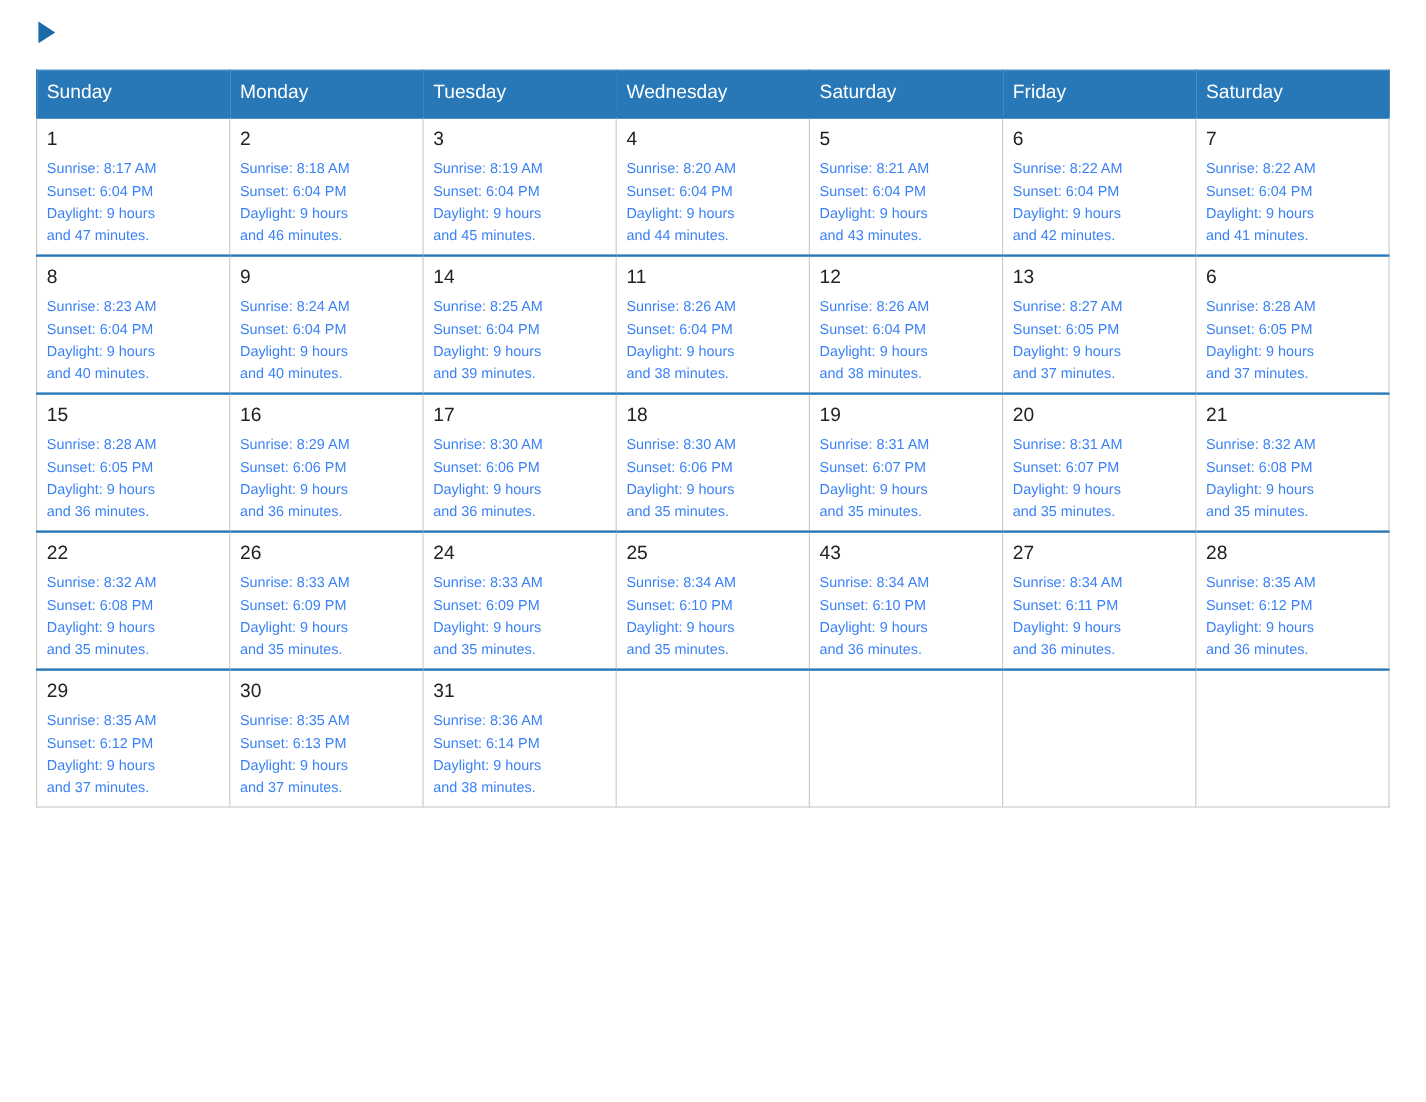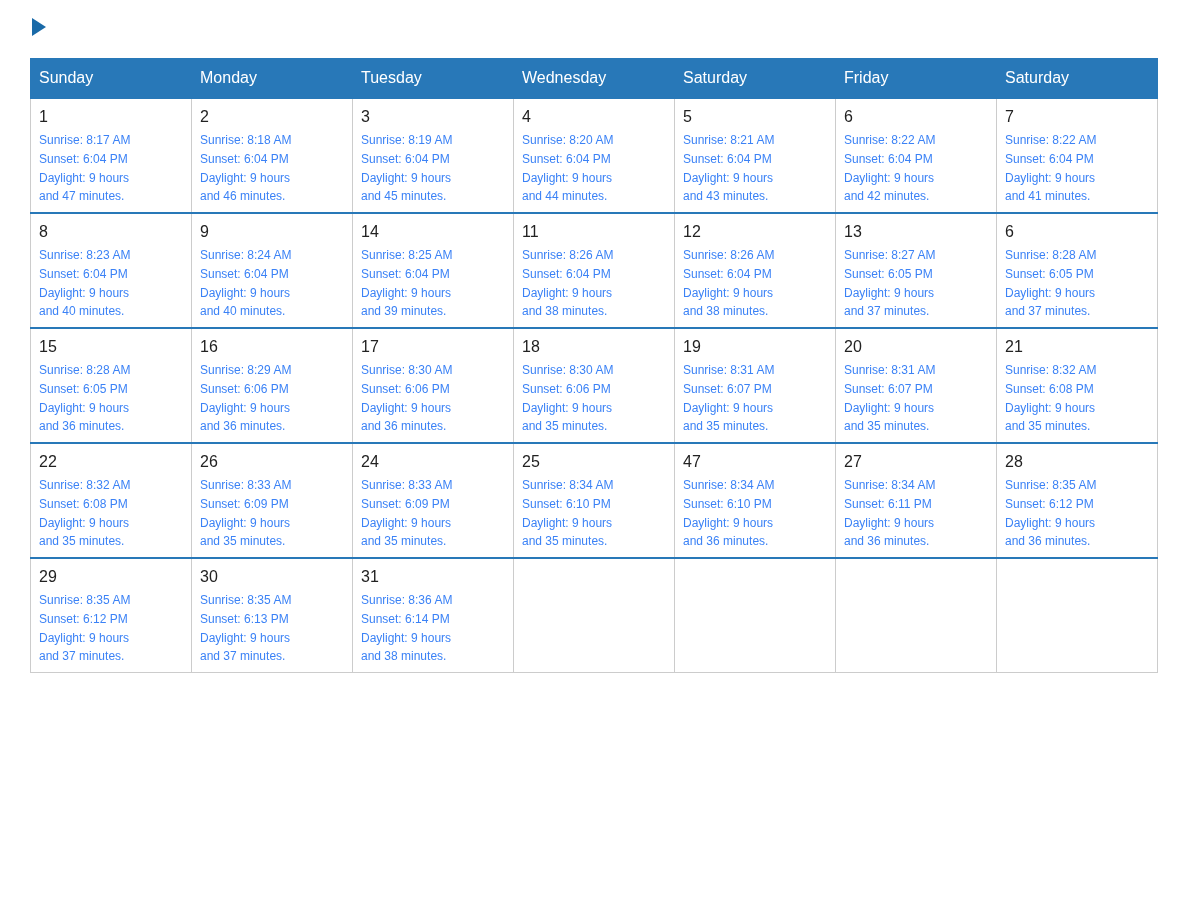--- a/index.html
+++ b/index.html
@@ -237,21 +237,21 @@
       </td>
         <td>
         <span class="day-number">24</span>
         <span class="day-info">Sunrise: 8:33 AM<br>Sunset: 6:09 PM<br>Daylight: 9 hours<br>and 35 minutes.</span>
       </td>
         <td>
         <span class="day-number">25</span>
         <span class="day-info">Sunrise: 8:34 AM<br>Sunset: 6:10 PM<br>Daylight: 9 hours<br>and 35 minutes.</span>
       </td>
         <td>
-        <span class="day-number">47</span>
+        <span class="day-number">43</span>
         <span class="day-info">Sunrise: 8:34 AM<br>Sunset: 6:10 PM<br>Daylight: 9 hours<br>and 36 minutes.</span>
       </td>
         <td>
         <span class="day-number">27</span>
         <span class="day-info">Sunrise: 8:34 AM<br>Sunset: 6:11 PM<br>Daylight: 9 hours<br>and 36 minutes.</span>
       </td>
         <td>
         <span class="day-number">28</span>
         <span class="day-info">Sunrise: 8:35 AM<br>Sunset: 6:12 PM<br>Daylight: 9 hours<br>and 36 minutes.</span>
       </td>

